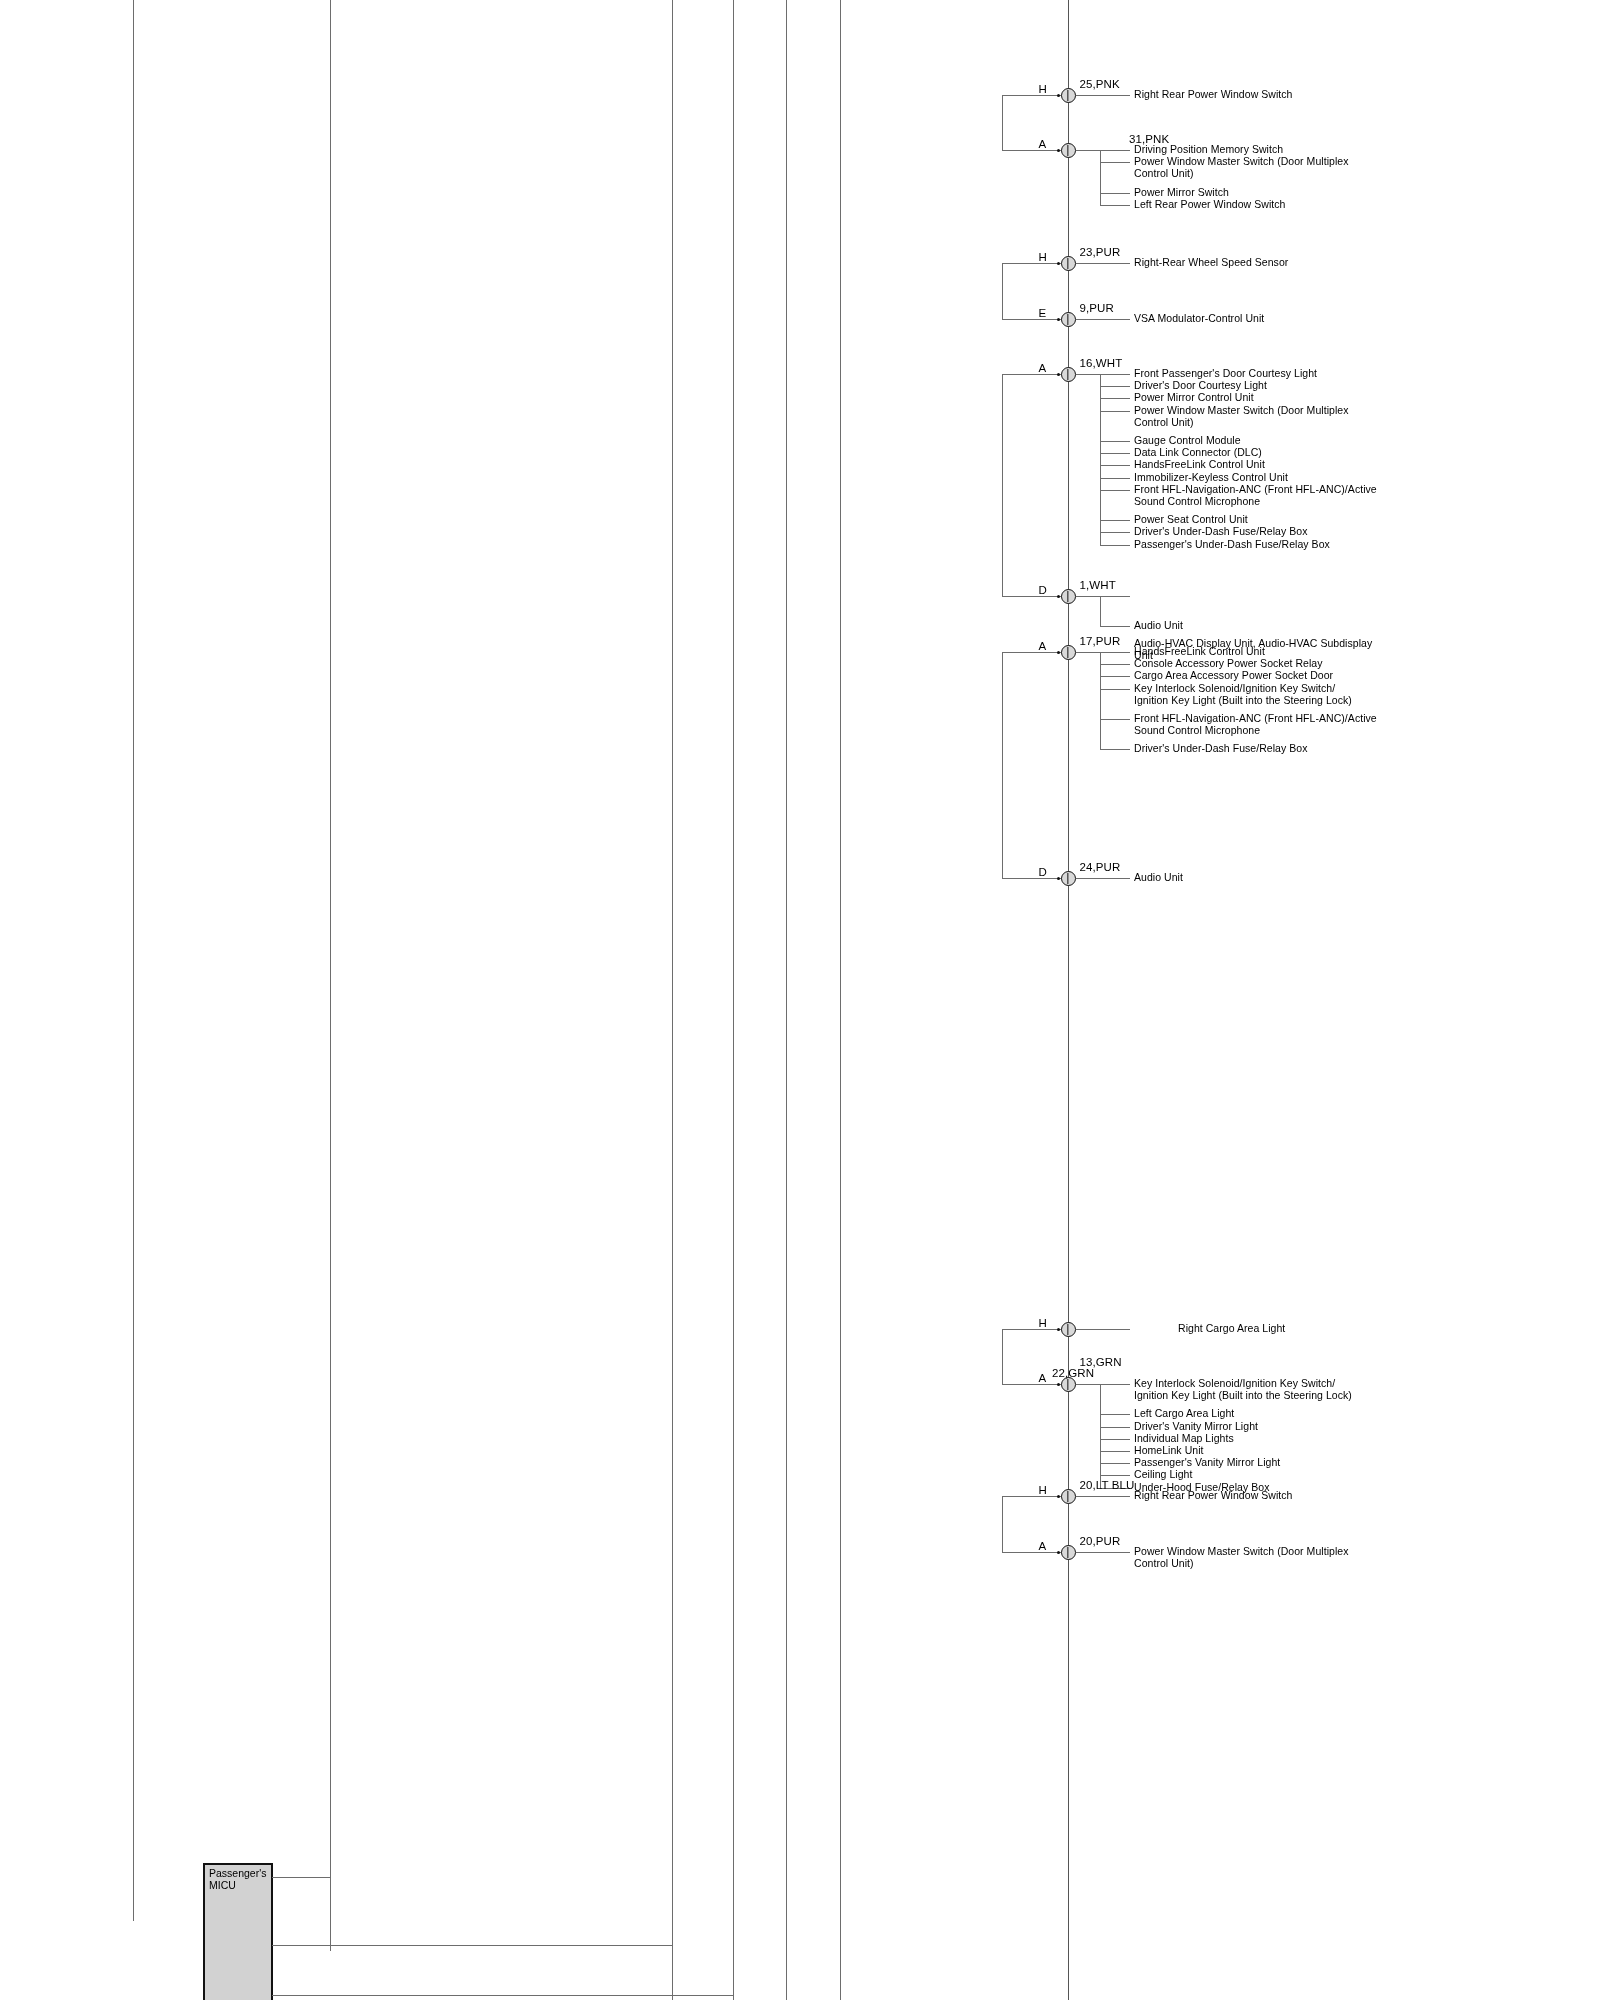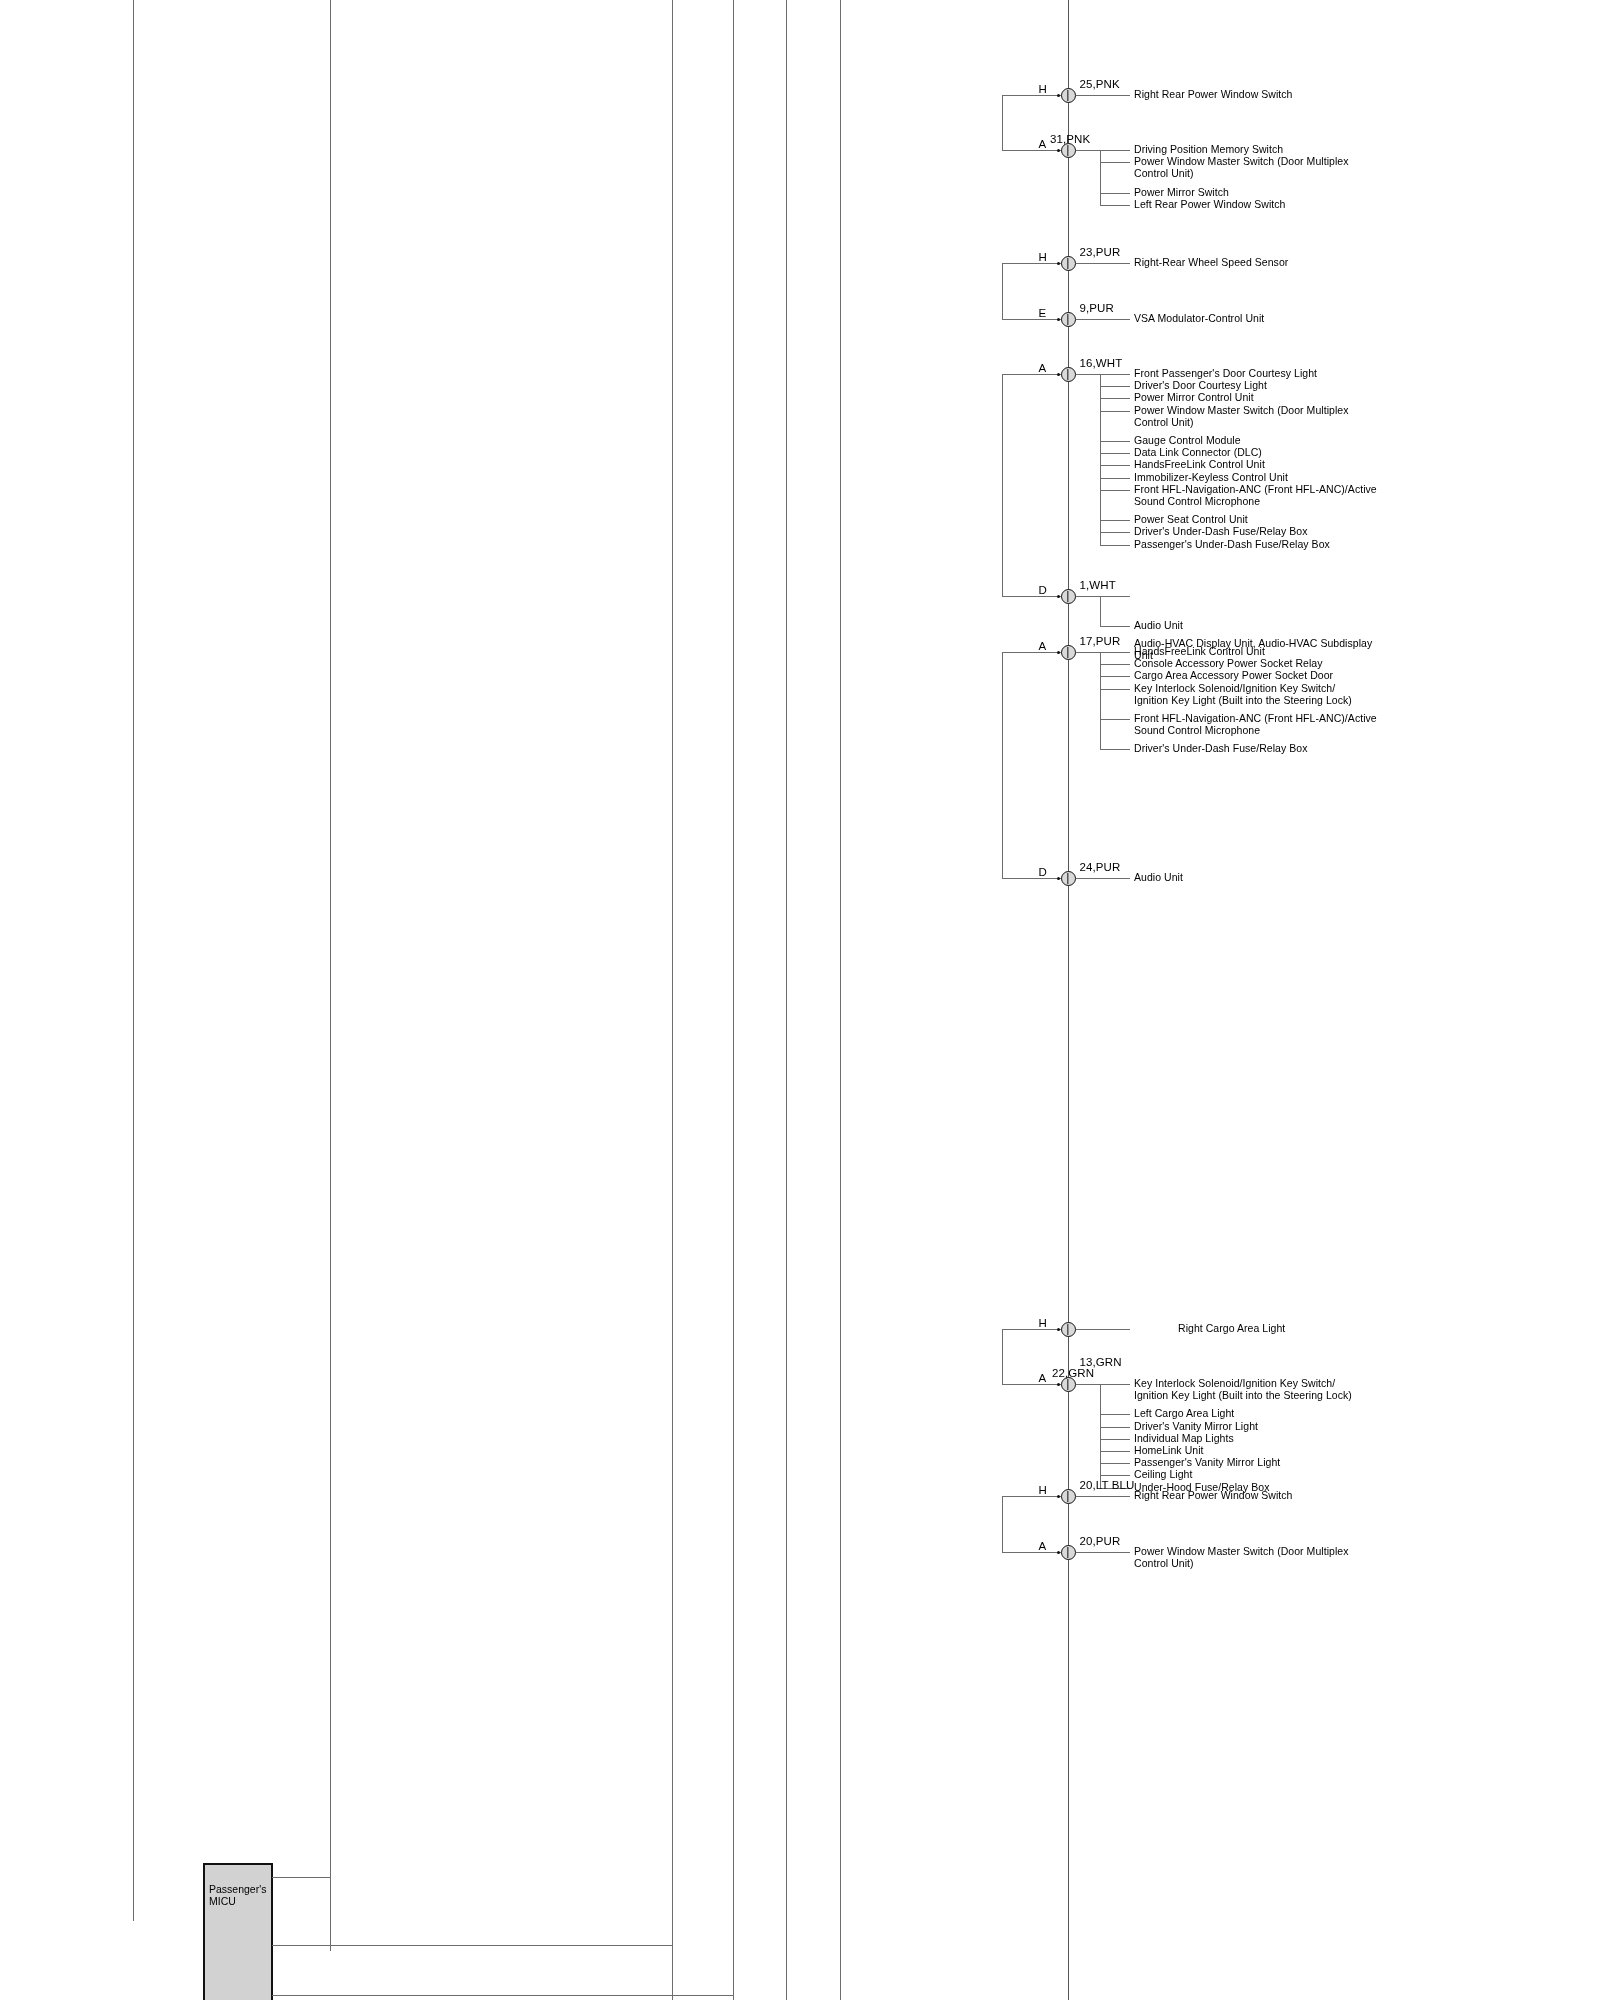--- a/index.html
+++ b/index.html
@@ -25,21 +25,21 @@
   .wire{position:absolute;font-size:11.5px;line-height:11.5px;letter-spacing:.1px;
         white-space:nowrap;}
 
   .dest{position:absolute;font-size:10.5px;line-height:12.2px;letter-spacing:.05px;
         white-space:pre-line;}
 
   
   #micu{position:absolute;left:203px;top:1863px;width:70px;height:142px;
         background:#d2d2d2;border:2.6px solid #111;box-sizing:border-box;}
   #micu .lbl{position:absolute;left:4px;top:3px;font-size:10.5px;line-height:11.6px;
-        white-space:pre-line;margin-top:16px;}
+        white-space:pre-line;}
 </style>
 </head>
 <body>
 
 <div id="sheet">
 
   <div class="vline" style="left:133px;top:0;height:1921px;"></div>
   <div class="vline" style="left:330px;top:0;height:1951px;"></div>
   <div class="vline" style="left:672px;top:0;height:2000px;"></div>
   <div class="vline" style="left:733px;top:0;height:2000px;"></div>
@@ -62,21 +62,21 @@
       <div class="node" style="left:1060.5px;top:87.5px;"></div>
       <div class="nodedot" style="left:1056.5px;top:93.5px;"></div>
       <div class="cav" style="left:1038.5px;top:84px;">H</div>
       <div class="wire" style="left:1079.5px;top:79px;">25,PNK</div>
       <div class="hline" style="left:1075.5px;top:95px;width:54.5px;"></div>
       <div class="dest" style="left:1134px;top:88px;">Right Rear Power Window Switch</div>
       <div class="hline" style="left:1002px;top:150px;width:62px;"></div>
       <div class="node" style="left:1060.5px;top:142.5px;"></div>
       <div class="nodedot" style="left:1056.5px;top:148.5px;"></div>
       <div class="cav" style="left:1038.5px;top:139px;">A</div>
-      <div class="wire" style="left:1050px;top:134px;">31,PNK</div>
+      <div class="wire" style="left:1129px;top:134px;">31,PNK</div>
       <div class="hline" style="left:1075.5px;top:150px;width:54.5px;"></div>
       <div class="dest" style="left:1134px;top:143px;">Driving Position Memory Switch</div>
       <div class="dest" style="left:1134px;top:155.2px;">Power Window Master Switch (Door Multiplex
 Control Unit)</div>
       <div class="hline" style="left:1100px;top:162.2px;width:30px;"></div>
       <div class="dest" style="left:1134px;top:185.6px;">Power Mirror Switch</div>
       <div class="hline" style="left:1100px;top:192.6px;width:30px;"></div>
       <div class="dest" style="left:1134px;top:197.79999999999998px;">Left Rear Power Window Switch</div>
       <div class="hline" style="left:1100px;top:204.79999999999998px;width:30px;"></div>
       <div class="vline" style="left:1100px;top:150px;height:54.79999999999998px;"></div>

